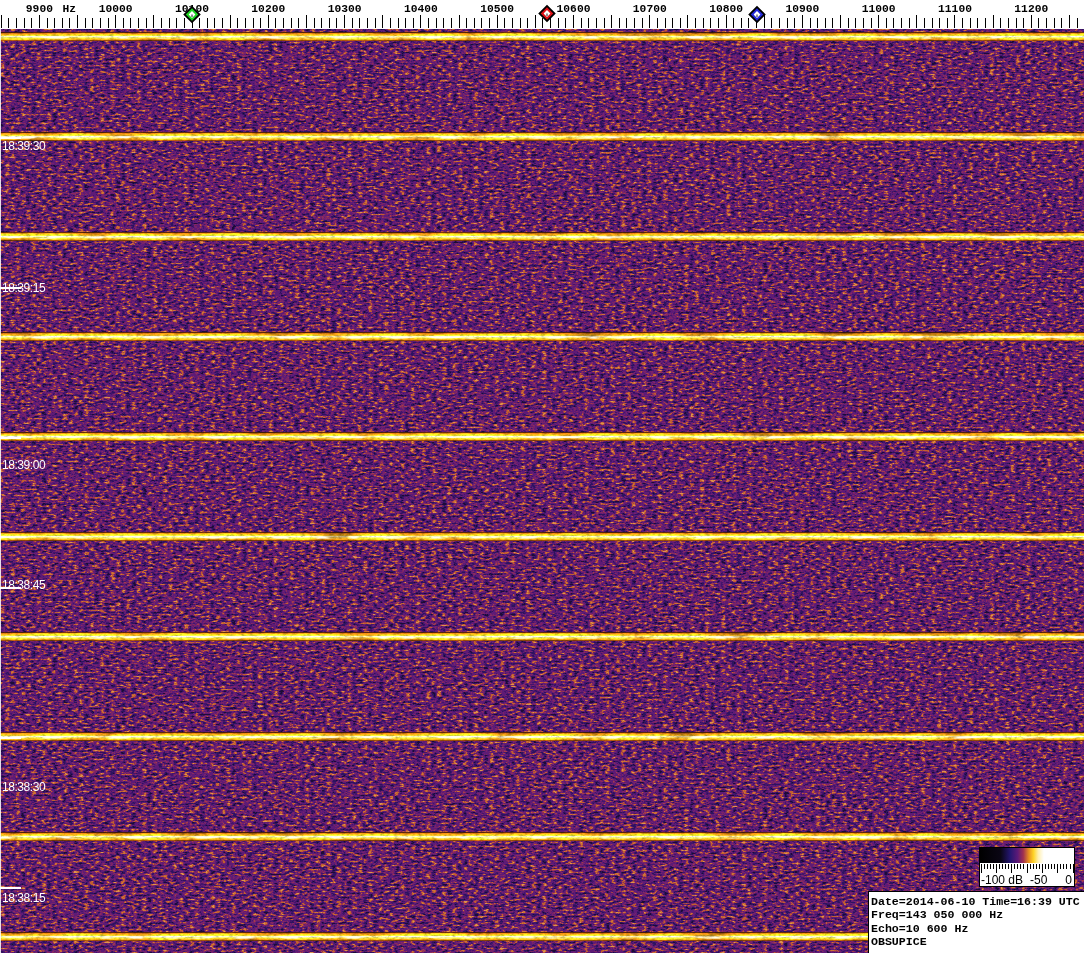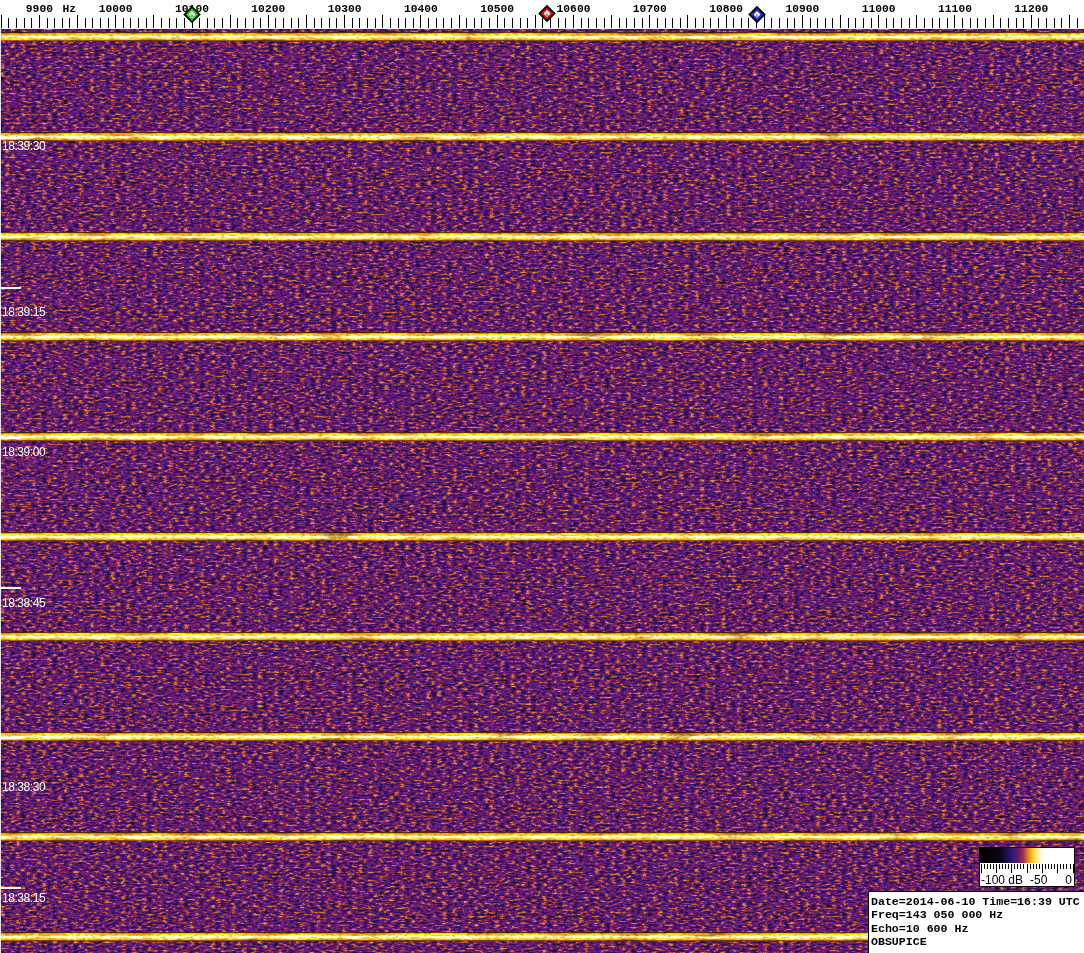--- a/index.html
+++ b/index.html
@@ -99,25 +99,25 @@
       </g>
       <g transform="translate(-8433,0)">
         <rect x="8433" y="902.8" width="1084" height="9.5" fill="url(#lg)" filter="url(#lf)"></rect>
         <rect x="8433" y="907.2" width="1084" height="2.4" fill="#fff" filter="url(#wf)"></rect>
       </g>
 </svg>
 <div id="leftaxis"></div>
 <div class="ttick" style="top:108.0px"></div>
     <div class="tlabel" style="top:111.5px">18:39:30</div>
     <div class="ttick" style="top:258.0px"></div>
-    <div class="tlabel" style="top:278px">18:39:15</div>
+    <div class="tlabel" style="top:254px">18:39:15</div>
     <div class="ttick" style="top:408.0px"></div>
-    <div class="tlabel" style="top:418px">18:39:00</div>
+    <div class="tlabel" style="top:431px">18:39:00</div>
     <div class="ttick" style="top:558.0px"></div>
-    <div class="tlabel" style="top:569px">18:38:45</div>
+    <div class="tlabel" style="top:551px">18:38:45</div>
     <div class="ttick" style="top:708.0px"></div>
     <div class="tlabel" style="top:753px">18:38:30</div>
     <div class="ttick" style="top:858.0px"></div>
     <div class="tlabel" style="top:864px">18:38:15</div>
 </div>
 <svg width="1084" height="29" style="position:absolute;left:0;top:0">
     <rect width="1084" height="29" fill="#ffffff"></rect>
     <line x1="1.5" y1="15.0" x2="1.5" y2="28" stroke="#000" stroke-width="1" shape-rendering="crispEdges"></line>
     <line x1="8.5" y1="18.0" x2="8.5" y2="28" stroke="#000" stroke-width="1" shape-rendering="crispEdges"></line>
     <line x1="16.5" y1="18.0" x2="16.5" y2="28" stroke="#000" stroke-width="1" shape-rendering="crispEdges"></line>

